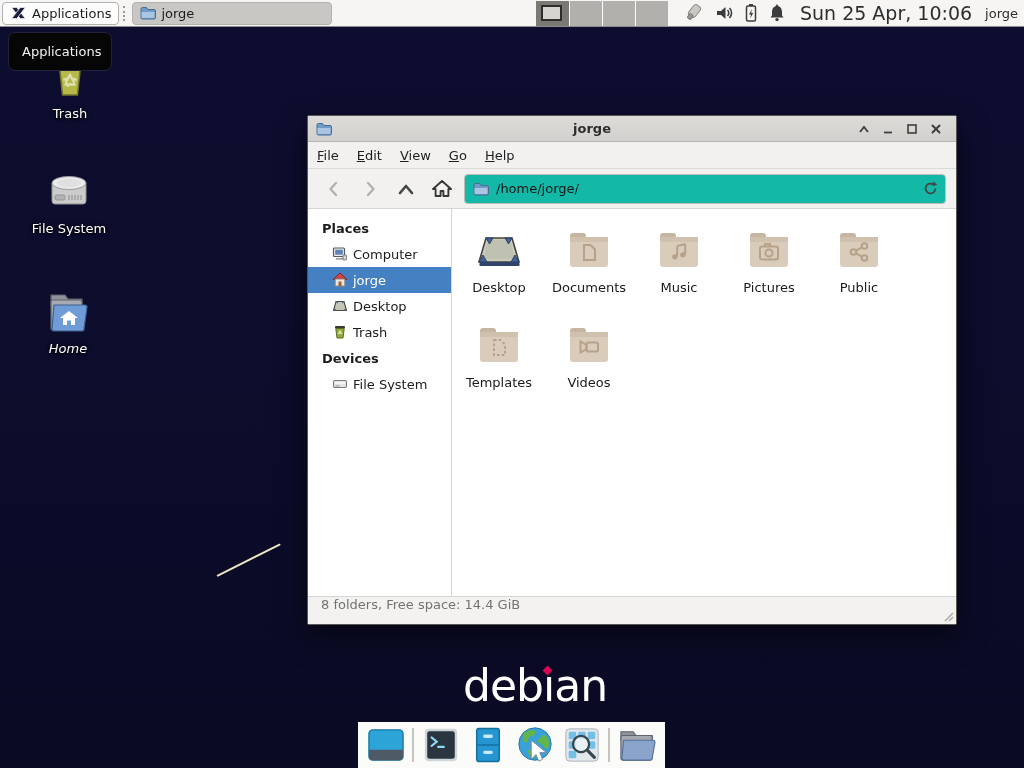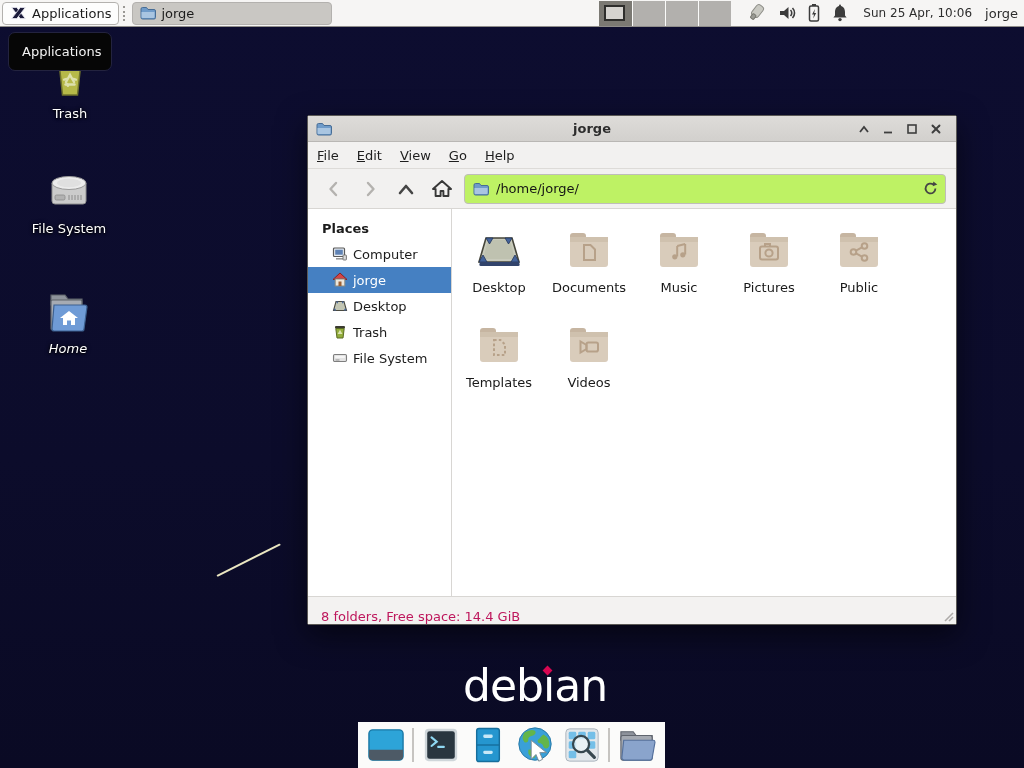--- a/index.html
+++ b/index.html
@@ -18,21 +18,21 @@
   #apps-btn { background:#fdfdfd; }
   #task-btn { background:#c9c7c3; width:200px; margin-left:5px; }
   .grip { width:4px; height:15px; margin-left:4px;
           border-left:2px dotted #9a9894; }
   #pager { display:flex; height:25px; margin-left:auto; }
   .ws { width:33px; height:25px; background:#b2b0ad; border-left:1px solid #fbfbfa; position:relative; }
   .ws.active { background:#7b7973; border-left:none; }
   .ws.active .ws-win { position:absolute; left:5px; top:4px; width:21px; height:16px;
                        background:#d6d4d0; border:2px solid #2e2e2c; }
   #tray { display:flex; align-items:center; gap:9px; margin-left:13px; }
-  #clock { font-size:12px; color:#2d2d2d; margin-left:14px; white-space:nowrap; }
+  #clock { font-size:19px; color:#2d2d2d; margin-left:14px; white-space:nowrap; }
   #panel-user { font-size:13px; color:#2d2d2d; margin-left:13px; }
 
   
   #tooltip { position:absolute; left:8px; top:32px; width:104px; height:39px;
              background:#060606; border:1px solid #23233f; border-radius:7px;
              color:#f2f2f2; font-size:13px; display:flex; align-items:center;
              padding-left:13px; z-index:60; }
 
   
   .dicon { position:absolute; width:100px; text-align:center; color:#fff; }
@@ -52,38 +52,38 @@
               border-bottom:1px solid #b9b7b4; display:flex; align-items:center; padding:0 8px; }
   #title { flex:1; text-align:center; font-size:13px; font-weight:bold; color:#2d2d2d; }
   .tb-ctrl { width:24px; height:20px; display:flex; align-items:center; justify-content:center; }
   #menubar { height:27px; background:#f2f1f0; display:flex; align-items:center;
              border-bottom:1px solid #dddbd8; }
   .menu-item { display:inline-block; font-size:13px; color:#1e1e1e; padding:4px 9px; }
   .menu-item::first-letter { text-decoration:underline; }
   #toolbar { height:40px; display:flex; align-items:center; padding:0 10px 0 8px;
              background:#f2f1f0; border-bottom:1px solid #d8d6d3; }
   .tool-btn { width:36px; height:30px; display:flex; align-items:center; justify-content:center; }
-  #pathbar { flex:1; height:30px; margin-left:4px; background:#bef264;
+  #pathbar { flex:1; height:30px; margin-left:4px; background:#14b8a6;
              border:1px solid #bfbdba; border-radius:4px; display:flex;
              align-items:center; padding:0 6px 0 8px; }
   #path-text { flex:1; font-size:13px; color:#141414; margin-left:7px; }
   #body { flex:1; display:flex; min-height:0; background:#fff; }
   #sidebar { width:144px; background:#ffffff; border-right:1px solid #d8d6d3;
              padding-top:6px; font-size:13px; color:#1c1c1c; }
   .side-header { font-weight:bold; padding:6px 0 5px 14px; }
   .side-row { height:26px; display:flex; align-items:center; gap:5px; padding-left:24px; }
   .side-row.selected { background:#4580c2; color:#ffffff; }
   #files { flex:1; padding:16px 0 0 2px; display:flex; flex-wrap:wrap;
            align-content:flex-start; }
   .file-item { width:90px; height:95px; display:flex; flex-direction:column;
                align-items:center; }
   .file-item .flabel { font-size:13px; color:#1a1a1a; margin-top:7px; }
   #statusbar { height:28px; background:#f3f2f1; border-top:1px solid #d8d6d3;
-               display:flex; align-items:flex-end; padding-left:13px;
-               font-size:13px; color:#be185d; position:relative; }
+               display:flex; align-items:flex-start; padding-left:13px;
+               font-size:13px; color:#737373; position:relative; }
   #grip { position:absolute; right:2px; bottom:2px; }
 
   
   #logo { position:absolute; left:463px; top:660px; font-size:44px; color:#ffffff;
           font-family:"DejaVu Sans",sans-serif; letter-spacing:-1px; }
   .logo-i { position:relative; }
   .logo-i .diamond { position:absolute; left:1px; top:7px; width:7px; height:7px;
                      background:#d70751; transform:rotate(45deg); }
 
   
@@ -307,20 +307,21 @@
           <span>Desktop</span>
         </div>
         <div class="side-row">
           <svg width="16" height="16" viewBox="0 0 16 16">
             <rect x="3" y="2" width="10" height="2.6" rx="1" fill="#3a3a30"></rect>
             <path d="M3.8,4.5 L12.2,4.5 L11,14 L5,14 Z" fill="#93ad3c" stroke="#5a6b22" stroke-width="1"></path>
             <path d="M6.5,9.5 l1.5,-2.6 l1.5,2.6 z" fill="none" stroke="#dbe2b0" stroke-width="1.1"></path>
           </svg>
           <span>Trash</span>
         </div>
+        <div class="side-header">Devices</div>
         <div class="side-row">
           <svg width="16" height="16" viewBox="0 0 16 16">
             <rect x="1.5" y="4.5" width="13" height="7" rx="1.2" fill="#e3e3e3" stroke="#7e7e7e" stroke-width="1.1"></rect>
             <rect x="3" y="6" width="10" height="2" rx="0.8" fill="#f5f5f5"></rect>
             <rect x="3.5" y="9.3" width="4" height="1.4" fill="#a8a8a8"></rect>
           </svg>
           <span>File System</span>
         </div>
       </div>
 

